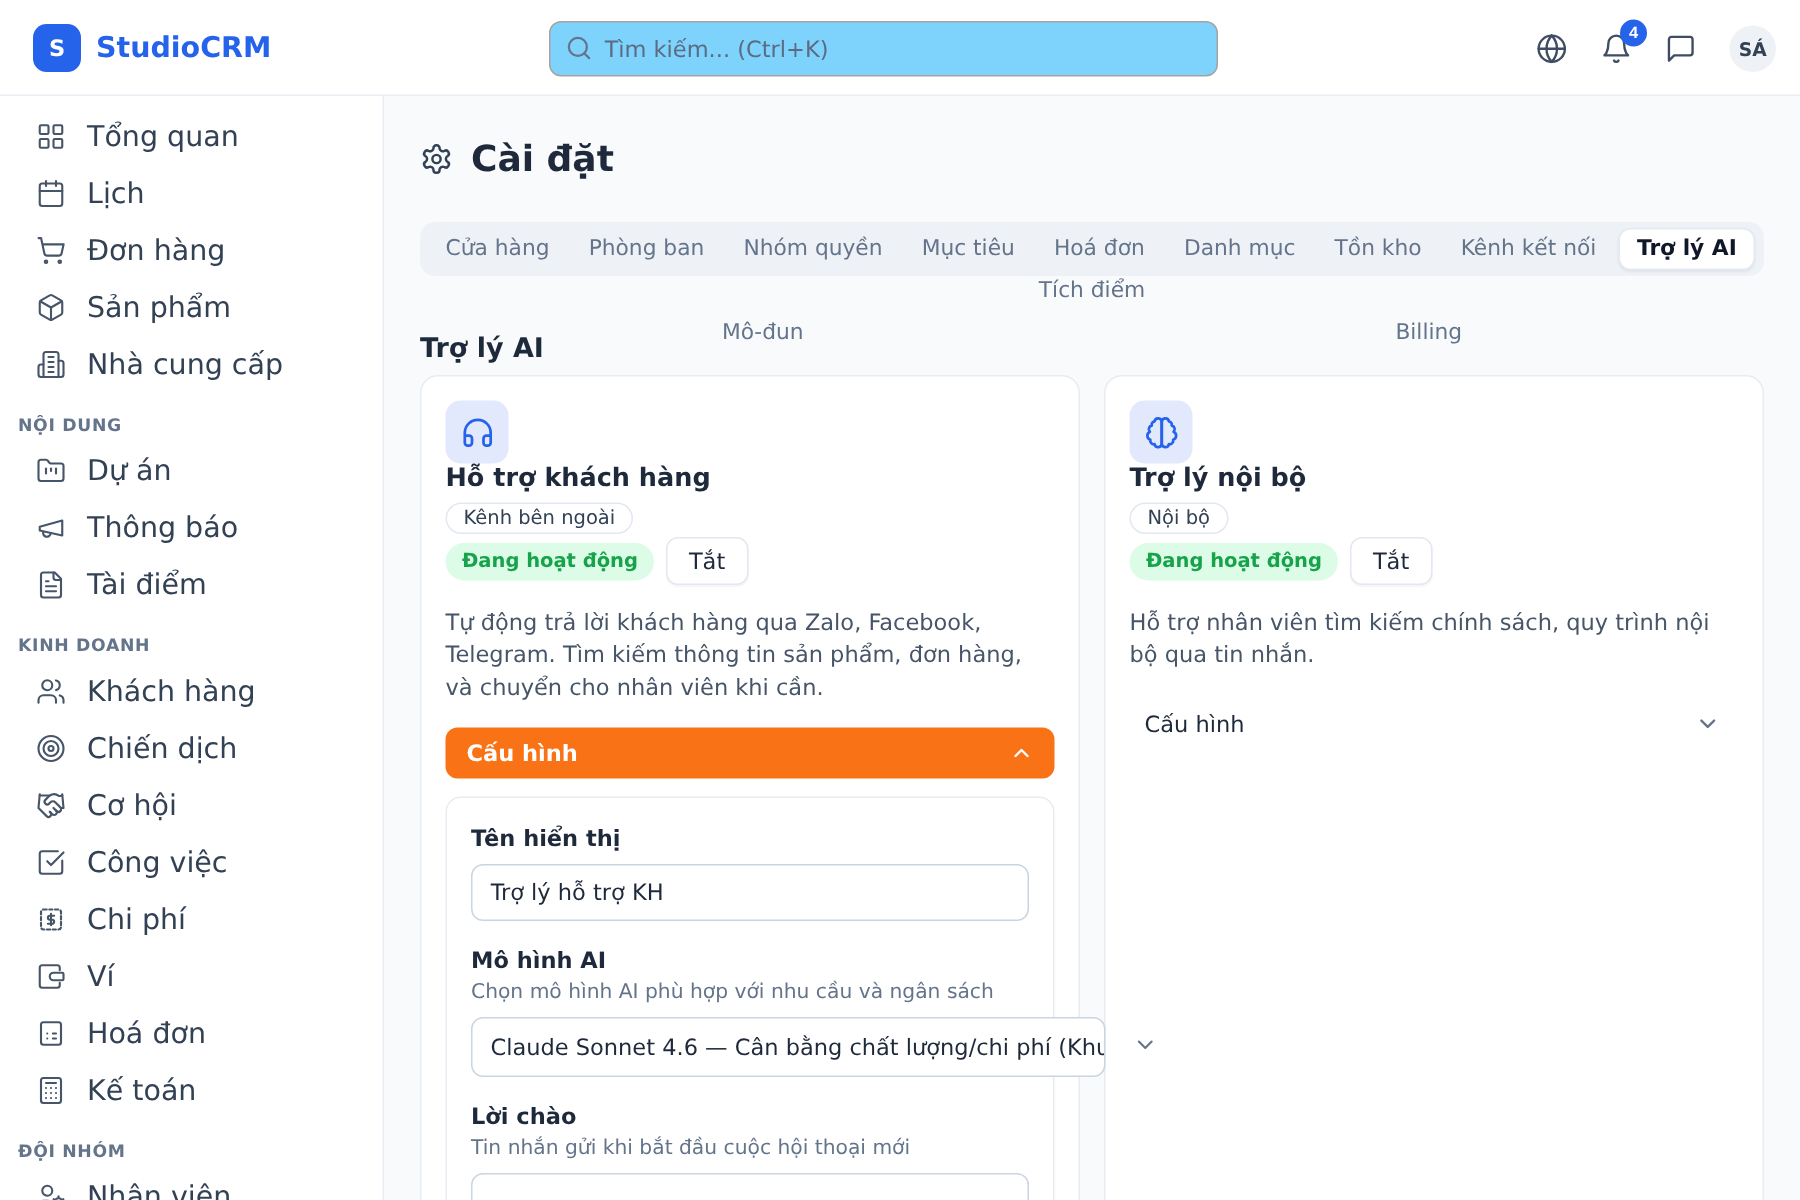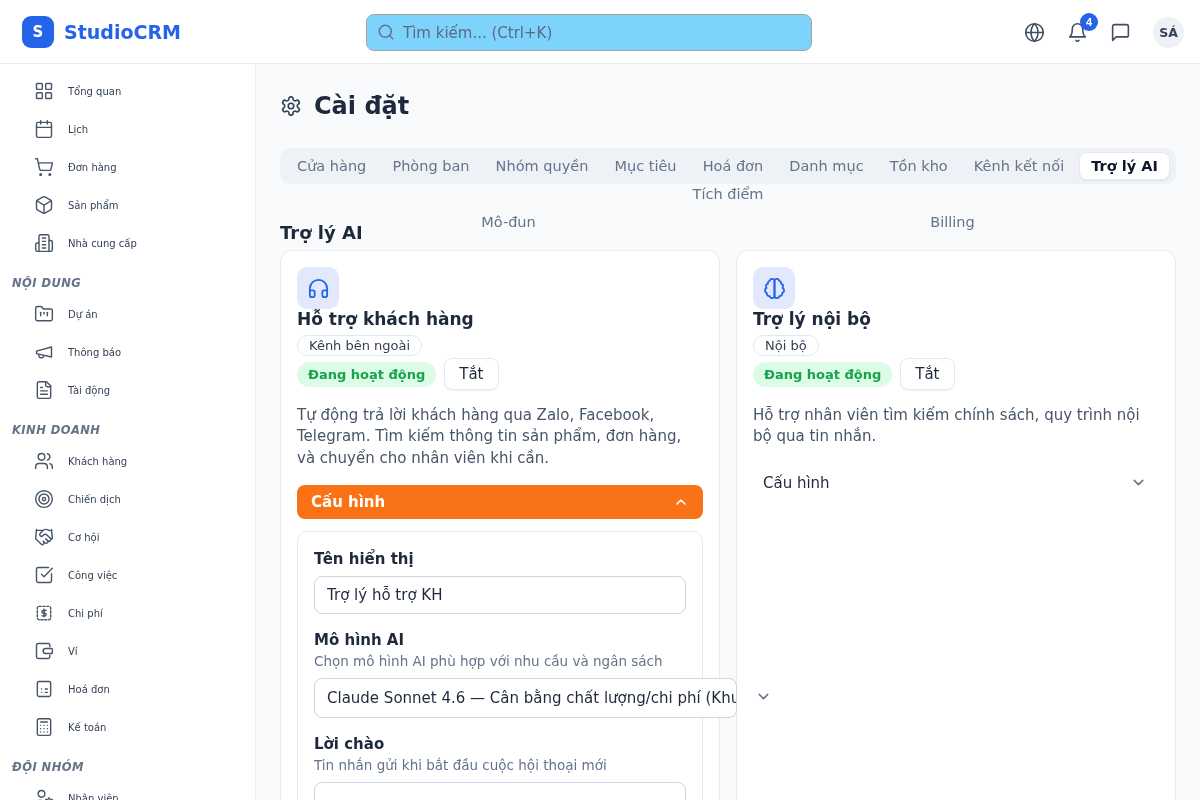--- a/index.html
+++ b/index.html
@@ -24,25 +24,25 @@
   .hicon { position:relative; color:#3f4c63; cursor:pointer; background:none; border:none; }
   .notif-badge { position:absolute; top:-9px; right:-10px; min-width:18px; height:18px; border-radius:9px;
                  background:#2563eb; color:#fff; font-size:11px; font-weight:bold;
                  display:flex; align-items:center; justify-content:center; padding:0 4px; }
   .avatar { width:31px; height:31px; border-radius:50%; background:#eef1f6; color:#334155;
             display:flex; align-items:center; justify-content:center; font-size:12.5px; font-weight:600; cursor:pointer; }
 
   
   .sidebar { position:fixed; top:64px; left:0; bottom:0; width:256px; background:#fff;
              border-right:1px solid #e9eef4; padding-top:8px; overflow:hidden; }
-  .side-item { display:flex; align-items:center; gap:14px; height:38px; padding:0 12px 0 34px;
-               font-size:10px; color:#334155; cursor:pointer; }
+  .side-item { display:flex; align-items:center; gap:14px; height:38px; padding:0 12px 0 24px;
+               font-size:19px; color:#334155; cursor:pointer; }
   .side-item .sicon { color:#475569; flex:0 0 auto; }
   .side-section { font-size:11.5px; font-weight:600; letter-spacing:.45px; color:#64748b;
-                  padding:14px 12px 5px 12px;font-style:italic; }
+                  padding:14px 12px 5px 12px; }
 
   
   .main { position:fixed; top:64px; left:256px; width:944px; height:736px; background:#f8fafc;
           padding:24px; overflow:hidden; }
   .page-title-row { display:flex; align-items:center; gap:12px; margin:4px 0 28px 0; }
   .page-title-row .gear { color:#334155; }
   .page-title { font-size:24px; font-weight:bold; color:#1e293b; }
 
   .tabs { width:896px; height:36px; background:#eef2f7; border-radius:10px; padding:4px 4px;
           display:flex; flex-wrap:wrap; justify-content:space-around; align-content:flex-start;
@@ -230,21 +230,21 @@
   <div class="side-item">
     <span class="sicon">
         <svg width="20" height="20" viewBox="0 0 24 24" fill="none" stroke="currentColor" stroke-width="1.7" stroke-linecap="round" stroke-linejoin="round">
           <path d="M15 2H6a2 2 0 0 0-2 2v16a2 2 0 0 0 2 2h12a2 2 0 0 0 2-2V7Z"></path>
           <path d="M14 2v4a2 2 0 0 0 2 2h4"></path>
           <path d="M10 9H8"></path>
           <path d="M16 13H8"></path>
           <path d="M16 17H8"></path>
         </svg>
       </span>
-    <span>Tài động</span>
+    <span>Tài điểm</span>
   </div>
 
   <div class="side-section">KINH DOANH</div>
   <div class="side-item">
     <span class="sicon">
         <svg width="20" height="20" viewBox="0 0 24 24" fill="none" stroke="currentColor" stroke-width="1.7" stroke-linecap="round" stroke-linejoin="round">
           <path d="M16 21v-2a4 4 0 0 0-4-4H6a4 4 0 0 0-4 4v2"></path>
           <circle cx="9" cy="7" r="4"></circle>
           <path d="M22 21v-2a4 4 0 0 0-3-3.87"></path>
           <path d="M16 3.13a4 4 0 0 1 0 7.75"></path>

